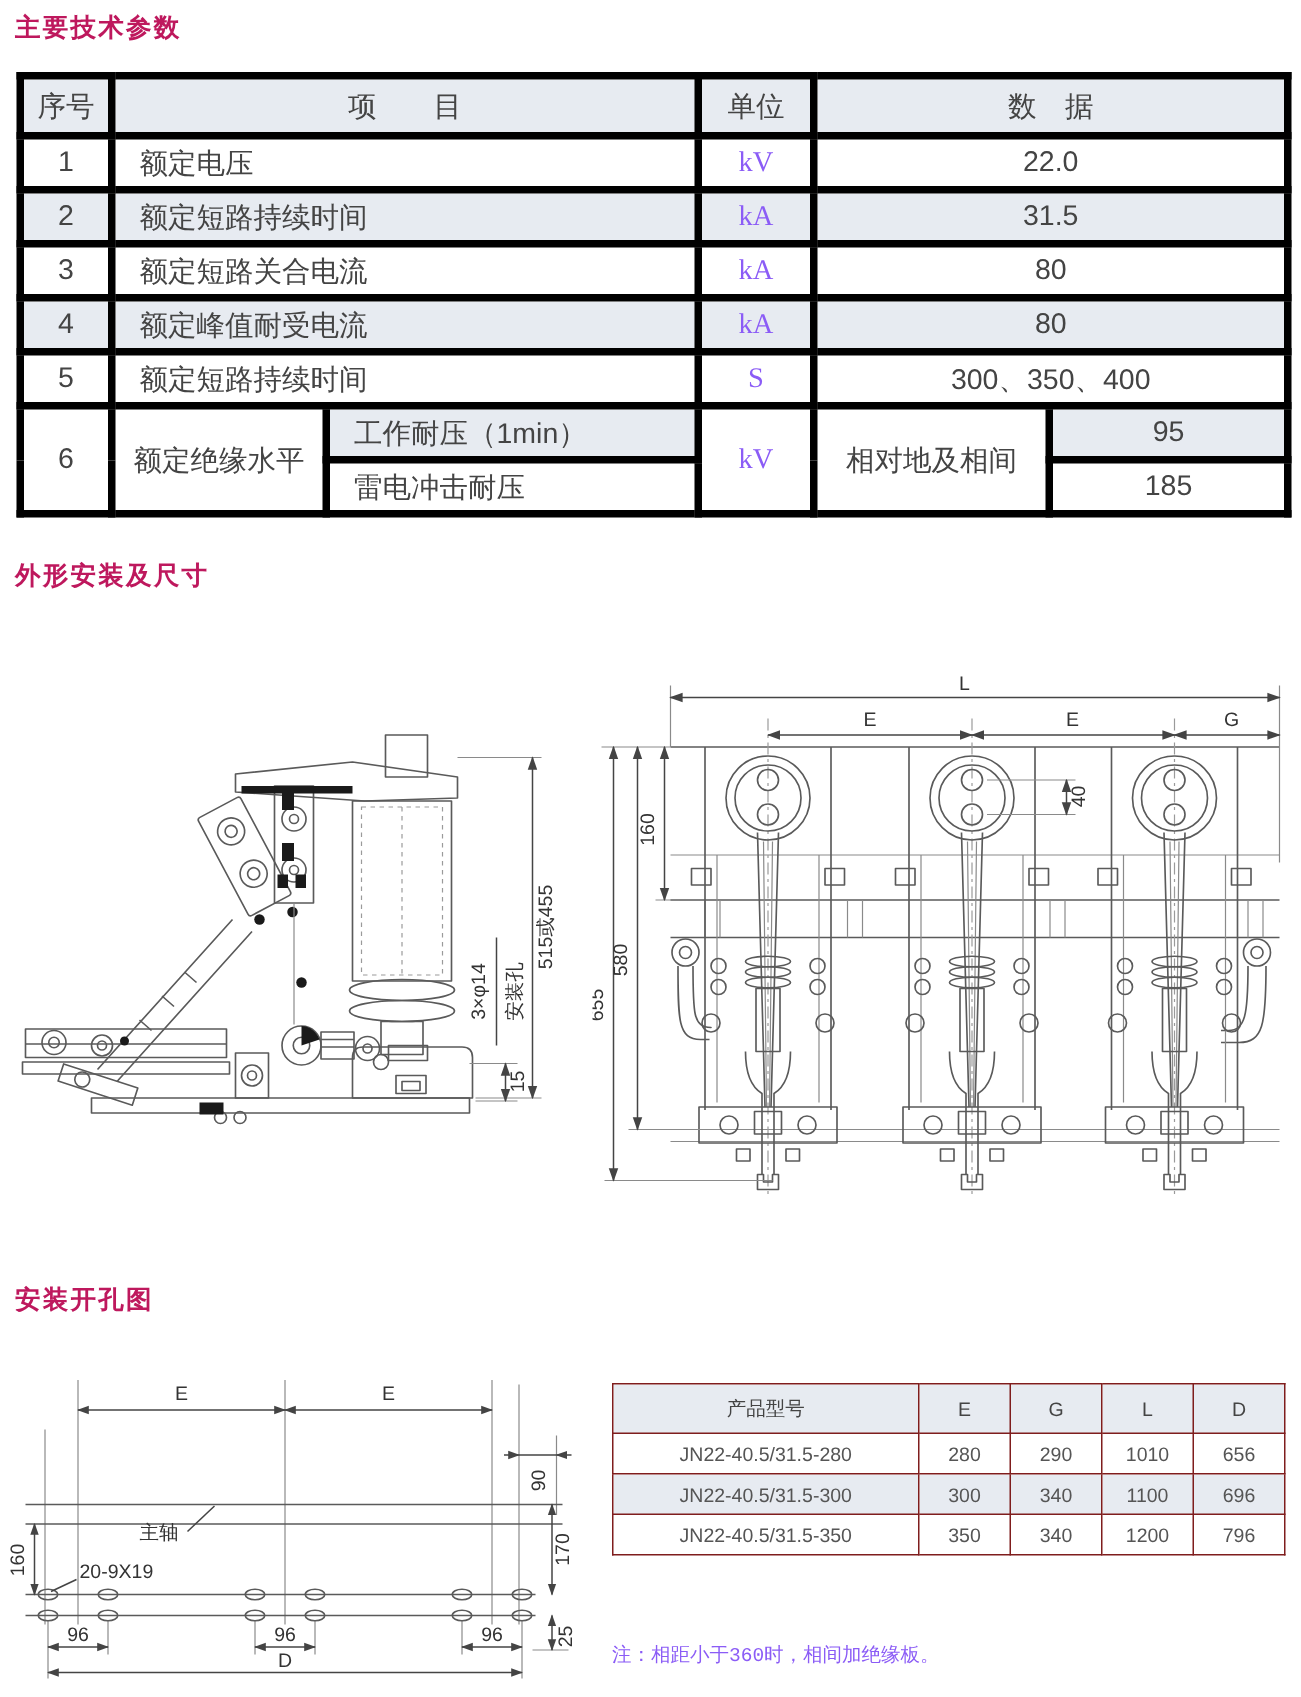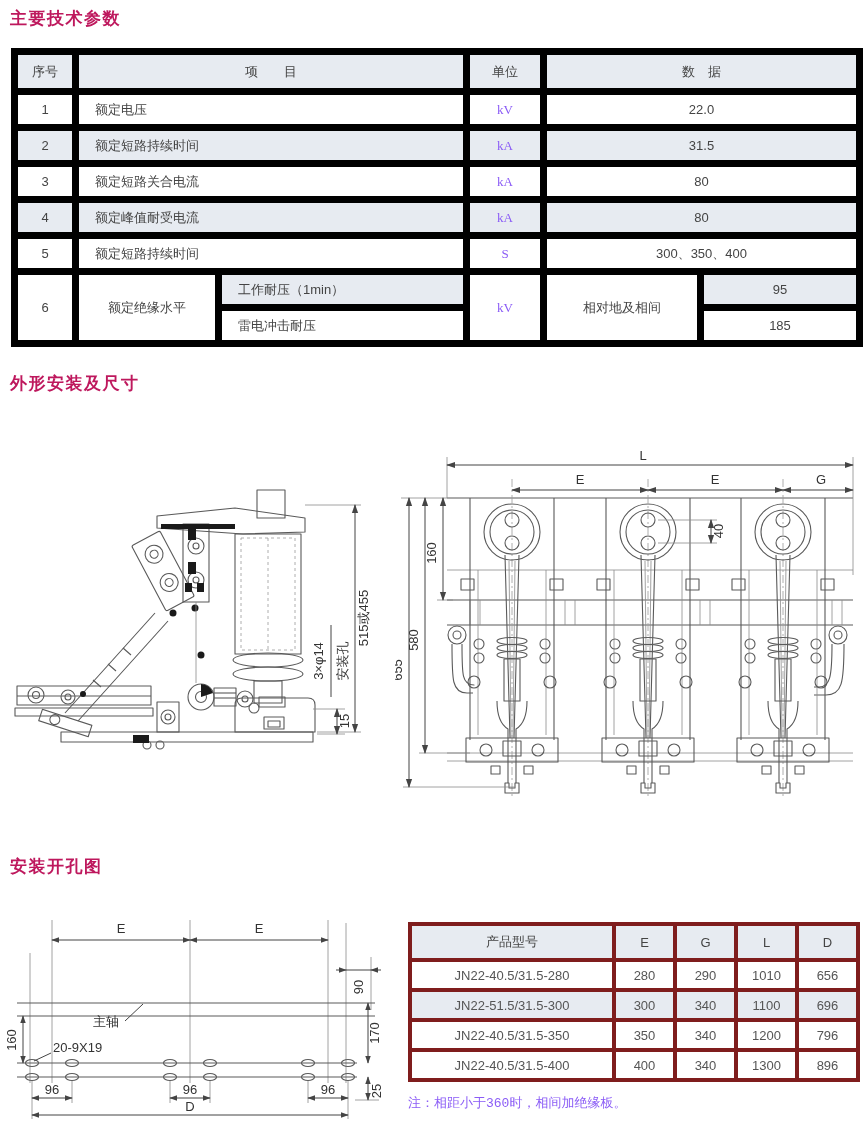--- a/index.html
+++ b/index.html
@@ -2,26 +2,26 @@
 <html><head>
 <meta charset="utf-8">
 <style>
   html,body{margin:0;padding:0;background:#fff;}
   .page{position:relative;width:867px;height:1131px;background:#fff;overflow:hidden;
         font-family:"Liberation Sans","DejaVu Sans",sans-serif;color:#333;}
   .sec-title{position:absolute;left:10px;font-size:17px;font-weight:bold;color:#be185d;letter-spacing:1.5px;}
   
   table{border-collapse:collapse;table-layout:fixed;}
   .t1{position:absolute;left:11px;top:48px;width:845px;}
-  .t1 td{border:7px solid #000000;font-size:13px;text-align:center;color:#444;padding:0;overflow:hidden;}
+  .t1 td{border:5px solid #000000;font-size:19px;text-align:center;color:#444;padding:0;overflow:hidden;}
   .t1 .item{text-align:left;padding-left:16px;}
   .t1 .unit{color:#8b5cf6;font-family:Liberation Serif, serif;}
   .shade{background:#e7ebf1;}
   .t2{position:absolute;left:408px;top:922px;width:448px;}
-  .t2 td{border:4px solid #7f1d1d;font-size:13px;text-align:center;color:#555;padding:0;height:26px;overflow:hidden;}
+  .t2 td{border:1px solid #7f1d1d;font-size:13px;text-align:center;color:#555;padding:0;height:26px;overflow:hidden;}
   .t2 tr.head td{height:32px;color:#444;}
   .note{position:absolute;left:408px;top:1094px;font-size:13px;color:#8b5cf6;font-family:Liberation Mono, monospace;}
   
   .drawbox{position:absolute;}
   .draw{stroke:#5a5a5a;stroke-width:1.1;fill:none;stroke-linejoin:round;stroke-linecap:butt;}
   .thin{stroke:#8a8a8a;stroke-width:0.8;fill:none;}
   .cl{stroke:#9a9a9a;stroke-width:0.8;fill:none;stroke-dasharray:8,3,2,3;}
   .dash{stroke:#9a9a9a;stroke-width:0.8;fill:none;stroke-dasharray:3,3;}
   .fillk{fill:#1a1a1a;stroke:none;}
   .dim{stroke:#444;stroke-width:1;fill:none;}
@@ -432,38 +432,31 @@
       <td class="shade">D</td>
     </tr>
     <tr>
       <td>JN22-40.5/31.5-280</td>
       <td>280</td>
       <td>290</td>
       <td>1010</td>
       <td>656</td>
     </tr>
     <tr>
-      <td class="shade">JN22-51.5/31.5-300</td>
+      <td class="shade">JN22-40.5/31.5-300</td>
       <td class="shade">300</td>
       <td class="shade">340</td>
       <td class="shade">1100</td>
       <td class="shade">696</td>
     </tr>
     <tr>
       <td>JN22-40.5/31.5-350</td>
       <td>350</td>
       <td>340</td>
       <td>1200</td>
       <td>796</td>
     </tr>
-    <tr>
-      <td>JN22-40.5/31.5-400</td>
-      <td>400</td>
-      <td>340</td>
-      <td>1300</td>
-      <td>896</td>
-    </tr>
   </tbody>
     </table>
 
   <div class="note">注：相距小于360时，相间加绝缘板。</div>
 
 </div>
 
 </body></html>

